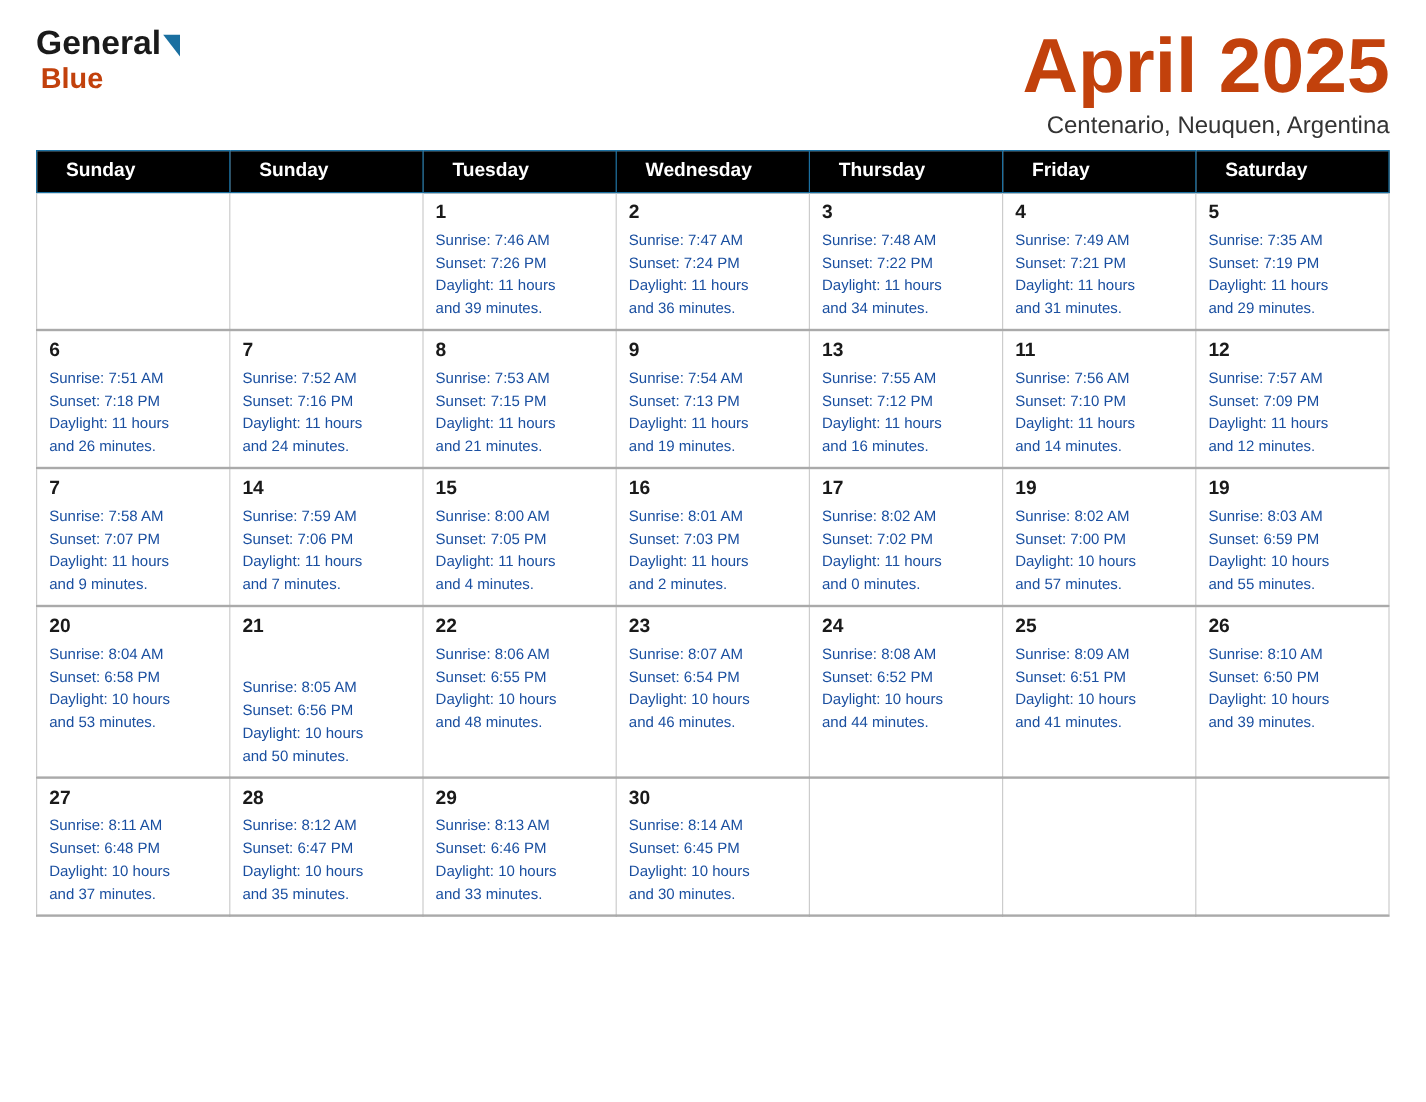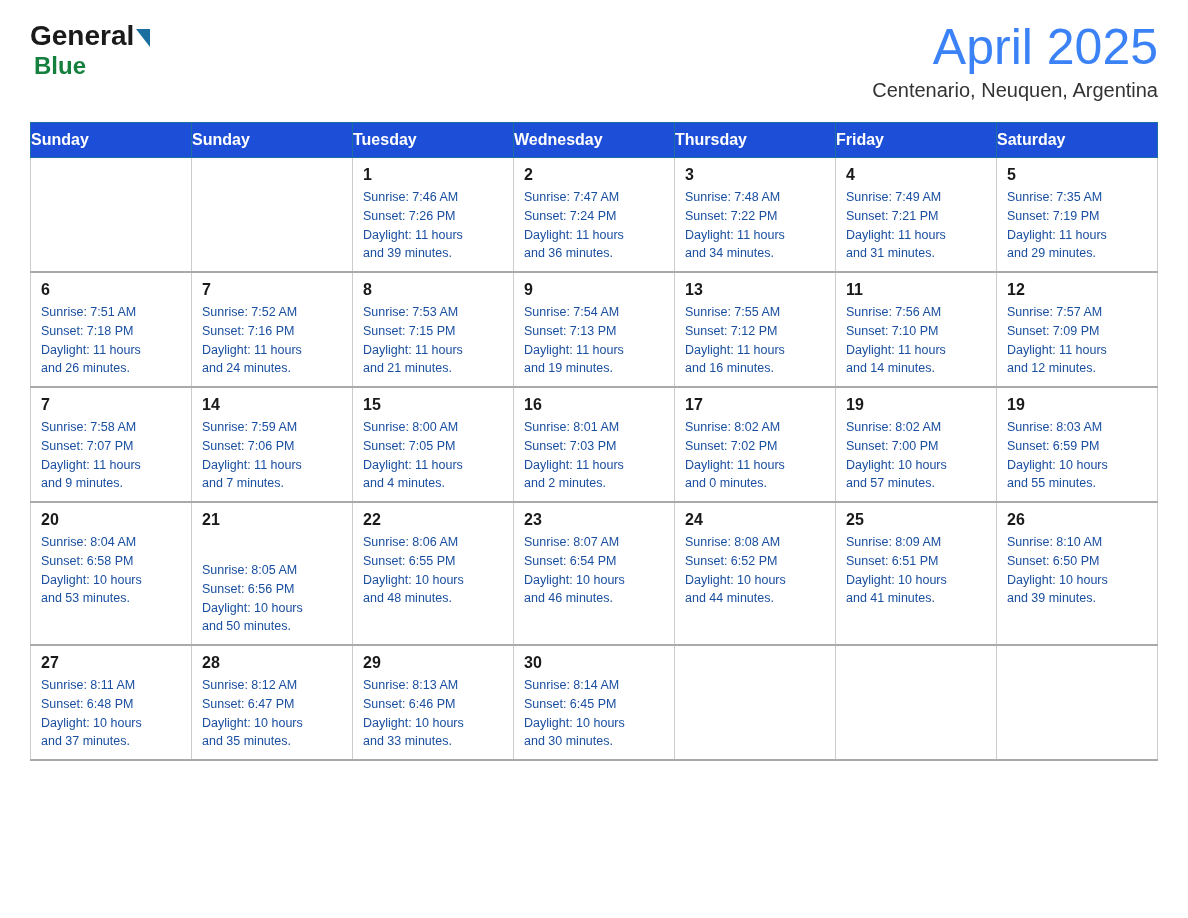--- a/index.html
+++ b/index.html
@@ -7,21 +7,21 @@
       font-family: Arial, sans-serif;
       background: #fff;
       width: 1188px;
       min-height: 918px;
       padding: 20px 30px;
     }
     .header {
       display: flex;
       justify-content: space-between;
       align-items: flex-start;
-      margin-bottom: 20px;
+      margin-bottom: 8px;
     }
     .logo {
       display: flex;
       flex-direction: column;
       align-items: flex-start;
     }
     .logo-general {
       font-size: 28px;
       font-weight: bold;
       color: #1a1a1a;
@@ -35,46 +35,46 @@
       border-left: 14px solid transparent;
       border-top: 18px solid #1a6fa0;
       margin-left: 2px;
       vertical-align: middle;
       position: relative;
       top: 2px;
     }
     .logo-blue {
       font-size: 24px;
       font-weight: bold;
-      color: #15803d;
+      color: #c2410c;
       margin-left: 4px;
     }
     .title-section {
       text-align: right;
     }
     .title-section h1 {
-      font-size: 50px;
-      font-weight: normal;
-      color: #3b82f6;
+      font-size: 64px;
+      font-weight: bold;
+      color: #c2410c;
       line-height: 1.1;
     }
     .title-section .subtitle {
       font-size: 20px;
       color: #333;
       margin-top: 4px;
     }
     .calendar {
       width: 100%;
       border-collapse: collapse;
       border: 1px solid #ccc;
     }
     .calendar thead tr th {
-      background-color: #1d4ed8;
+      background-color: #000000;
       color: #fff;
-      padding: 8px 0;
+      padding: 8px 24px;
       text-align: left;
       font-size: 16px;
       font-weight: bold;
       border: 1px solid #1a6fa0;
     }
     .calendar tbody tr td {
       border: 1px solid #ccc;
       vertical-align: top;
       padding: 8px 10px;
       width: calc(100% / 7);

